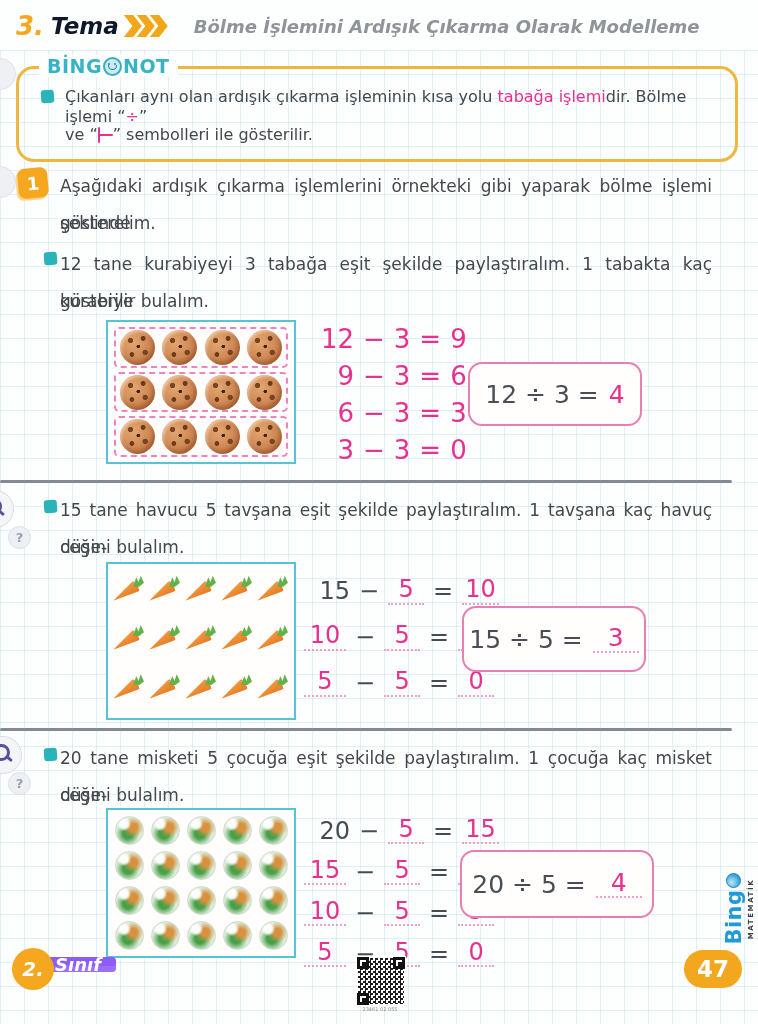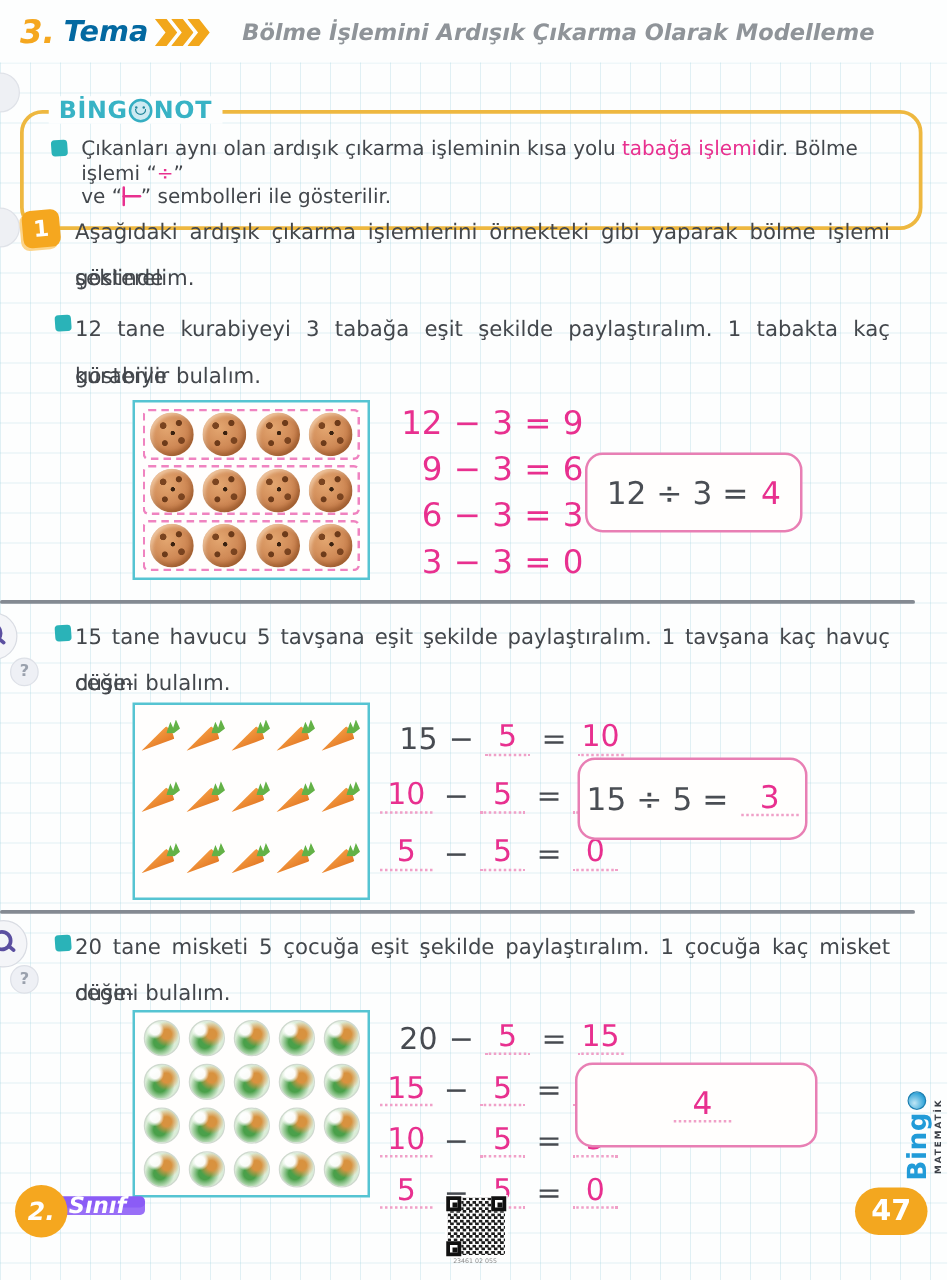--- a/index.html
+++ b/index.html
@@ -5,28 +5,28 @@
   html,body{margin:0;padding:0;background:#ffffff;}
   .page{position:relative;width:758px;height:1024px;background:#fdfefe;overflow:hidden;
         font-family:"DejaVu Sans","Liberation Sans",sans-serif;color:#43474c;}
   .grid-bg{position:absolute;left:0;top:50px;right:0;bottom:0;
     background-image:linear-gradient(to right, rgba(110,185,205,.20) 1px, transparent 1px),
                      linear-gradient(to bottom, rgba(110,185,205,.20) 1px, transparent 1px);
     background-size:24px 24px;}
   
   .header{position:absolute;left:16px;top:6px;height:40px;display:flex;align-items:center;}
   .theme-num{font-size:26px;font-weight:bold;font-style:italic;color:#f5a71f;}
-  .theme-label{font-size:23px;font-weight:bold;font-style:italic;color:#0369a1;margin-left:7px;}
+  .theme-label{font-size:23px;font-weight:bold;font-style:italic;color:#0f172a;margin-left:7px;}
   .chevrons{display:flex;margin-left:10px;}
   .chev{width:18px;height:22px;background:#f2a71b;margin-left:-5px;
         clip-path:polygon(0 0,52% 0,100% 50%,52% 100%,0 100%,48% 50%);}
   .page-title{font-size:18px;font-weight:bold;font-style:italic;color:#8f9499;margin-left:26px;}
   
   .note-box{position:absolute;left:16px;top:66px;width:716px;height:90px;
-            border:3px solid #eeb840;border-radius:18px;margin-top:22px;}
+            border:3px solid #eeb840;border-radius:18px;}
   .note-title{position:absolute;left:20px;top:-14px;padding:0 8px;background:#fdfefe;
               color:#38b3c5;font-weight:bold;font-size:19px;letter-spacing:.5px;display:flex;align-items:center;}
   .smiley{display:inline-block;position:relative;width:15px;height:15px;border-radius:50%;
           border:2px solid #35aec2;background:#cdeaf2;margin:0 1px;}
   .smiley::before{content:"";position:absolute;left:3px;top:4px;width:2px;height:2px;border-radius:50%;
           background:#22869a;box-shadow:6px 0 0 #22869a;}
   .smiley::after{content:"";position:absolute;left:3px;top:6px;width:7px;height:4px;
           border:1.5px solid #22869a;border-top:none;border-radius:0 0 8px 8px;}
   .note-line{position:absolute;left:46px;right:8px;font-size:16px;line-height:20px;}
   .note-line.l1{top:18px;}
@@ -351,20 +351,21 @@
     <div class="eq">
       <span class="m blank">5</span>
         <span class="op">−</span>
         <span class="blank">5</span>
         <span class="op">=</span>
         <span class="blank">0</span>
     </div>
   </div>
 
   <div class="result-box" style="left:460px;top:850px;width:190px;height:64px;">
+    <span class="expr">20 ÷ 5 =</span>
     <span class="ans blank">4</span>
   </div>
 
   <div class="grade-tag">Sınıf</div>
   <div class="grade-circle">2.</div>
 
   <div class="qr">
     <span class="finder f1"></span>
     <span class="finder f2"></span>
     <span class="finder f3"></span>

